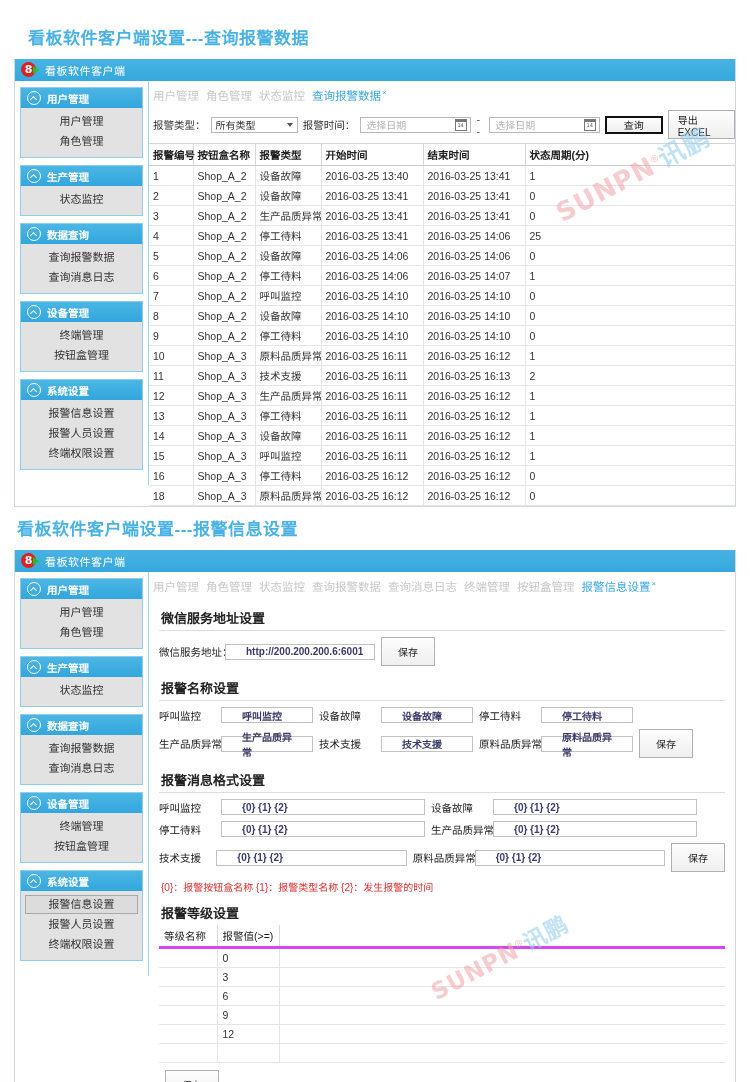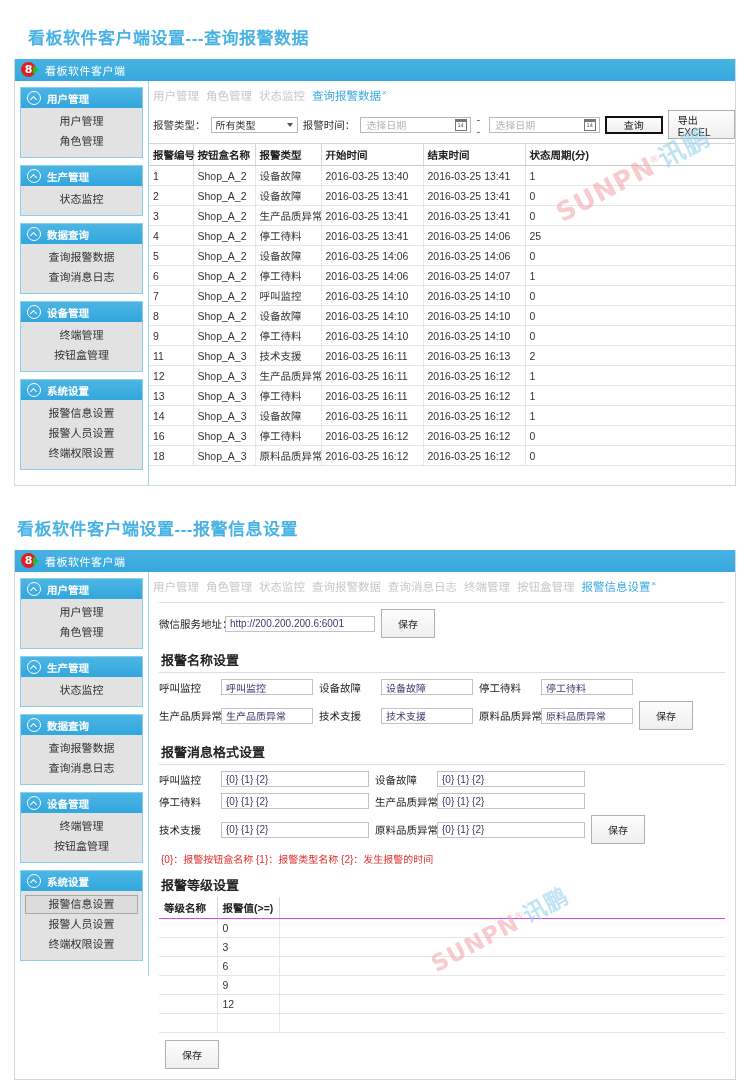--- a/index.html
+++ b/index.html
@@ -346,47 +346,48 @@
     white-space: nowrap;
   }
   .field-label.w1 { width: 60px; }
   .field-label.w3 { width: 56px; }
   .text-input {
     height: 16px;
     border: 1px solid #c2c2c2;
     background: #fff;
     font-size: 10px;
     color: #3b3b6b;
-    padding: 0 4px;
+    padding: 0 20px;
     box-sizing: border-box;
     display: flex;
     align-items: center;
     cursor: text;
+    font-weight: bold;
   }
   .in-url { width: 150px; }
   .in-name { width: 92px; }
-  .in-fmt { width: 148px; }
+  .in-fmt { width: 204px; }
   .hint-red {
     color: #e03131;
     font-size: 10px;
     padding: 1px 0 0 2px;
   }
 
   table.level-grid {
     border-collapse: collapse;
     width: 100%;
     font-size: 10.5px;
     table-layout: fixed;
   }
   table.level-grid th {
-    font-weight: bold;
+    font-weight: normal;
     text-align: left;
     padding: 3px 5px;
     border-right: 1px solid #d8d8d8;
-    border-bottom: 1px solid #d946ef;
+    border-bottom: 3px solid #d946ef;
     color: #222;
     white-space: nowrap;
   }
   table.level-grid td {
     padding: 3px 5px;
     border-right: 1px solid #e6e6e6;
     border-bottom: 1px solid #e6e6e6;
     color: #333;
     height: 12px;
   }
@@ -591,20 +592,28 @@
                 </tr>
                 <tr>
                   <td>9</td>
                   <td>Shop_A_2</td>
                   <td>停工待料</td>
                   <td>2016-03-25 14:10</td>
                   <td>2016-03-25 14:10</td>
                   <td>0</td>
                 </tr>
                 <tr>
+                  <td>10</td>
+                  <td>Shop_A_3</td>
+                  <td>原料品质异常</td>
+                  <td>2016-03-25 16:11</td>
+                  <td>2016-03-25 16:12</td>
+                  <td>1</td>
+                </tr>
+                <tr>
                   <td>11</td>
                   <td>Shop_A_3</td>
                   <td>技术支援</td>
                   <td>2016-03-25 16:11</td>
                   <td>2016-03-25 16:13</td>
                   <td>2</td>
                 </tr>
                 <tr>
                   <td>12</td>
                   <td>Shop_A_3</td>
@@ -618,20 +627,28 @@
                   <td>Shop_A_3</td>
                   <td>停工待料</td>
                   <td>2016-03-25 16:11</td>
                   <td>2016-03-25 16:12</td>
                   <td>1</td>
                 </tr>
                 <tr>
                   <td>14</td>
                   <td>Shop_A_3</td>
                   <td>设备故障</td>
+                  <td>2016-03-25 16:11</td>
+                  <td>2016-03-25 16:12</td>
+                  <td>1</td>
+                </tr>
+                <tr>
+                  <td>15</td>
+                  <td>Shop_A_3</td>
+                  <td>呼叫监控</td>
                   <td>2016-03-25 16:11</td>
                   <td>2016-03-25 16:12</td>
                   <td>1</td>
                 </tr>
                 <tr>
                   <td>16</td>
                   <td>Shop_A_3</td>
                   <td>停工待料</td>
                   <td>2016-03-25 16:12</td>
                   <td>2016-03-25 16:12</td>
@@ -740,20 +757,21 @@
           <span class="tab">状态监控</span>
           <span class="tab">查询报警数据</span>
           <span class="tab">查询消息日志</span>
           <span class="tab">终端管理</span>
           <span class="tab">按钮盒管理</span>
           <span class="tab active"><span>报警信息设置</span><span class="tab-close">×</span></span>
         </div>
 
         <div class="settings-main">
 
+          <div class="sec-title">微信服务地址设置</div>
           <div class="sec-rule"></div>
           <div class="form-row">
             <span class="field-label w1">微信服务地址：</span>
             <span class="text-input in-url">http://200.200.200.6:6001</span>
             <span class="btn">保存</span>
           </div>
 
           <div class="sec-title">报警名称设置</div>
           <div class="sec-rule"></div>
           <div class="form-row">

